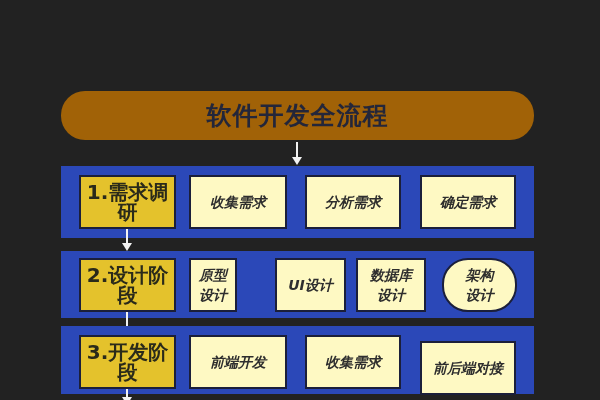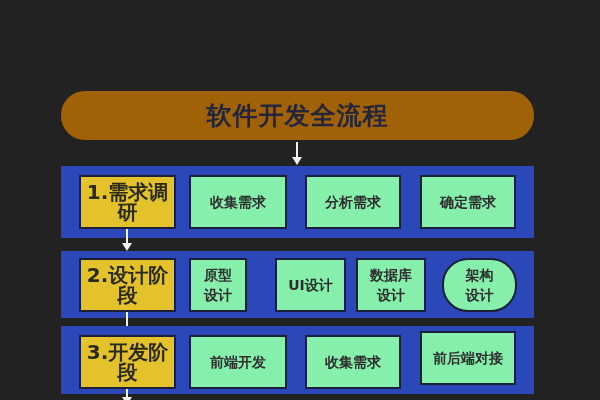--- a/index.html
+++ b/index.html
@@ -27,21 +27,21 @@
       position: absolute; left: 61px; width: 473px;
       background: #2b48b8;
     }
     .box {
       position: absolute; border: 2px solid #1b1f3a;
       display: flex; align-items: center; justify-content: center;
       text-align: center; font-weight: bold; color: #2e2e2e;
       font-size: 14px; line-height: 20px; white-space: pre-line;
     }
     .box.stage { background: #e4c22c; color: #2a2a1a; font-size: 20px; }
-    .box.task { background: #86efac; }
+    .box.task { background: #fef9c3; font-style: italic; }
   </style>
 </head>
 <body>
 
 <div class="canvas">
 
   <div class="title-pill">
     <span>软件开发全流程</span>
   </div>
 
@@ -60,21 +60,21 @@
   <div class="box task" style="left:420px; top:175px; width:96px; height:54px;">
     <span>确定需求</span>
   </div>
 
   <div class="arrow" style="left:126px; top:229px; height:20px;"></div>
 
   <div class="panel" style="top:251px; height:67px;"></div>
   <div class="box stage" style="left:79px; top:258px; width:97px; height:54px;">
     <span>2.设计阶段</span>
   </div>
-  <div class="box task" style="left:189px; top:258px; width:58px; height:54px;">
+  <div class="box task" style="left:189px; top:258px; width:48px; height:54px;">
     <span>原型
 设计</span>
   </div>
   <div class="box task" style="left:275px; top:258px; width:71px; height:54px;">
     <span>UI设计</span>
   </div>
   <div class="box task" style="left:356px; top:258px; width:70px; height:54px;">
     <span>数据库
 设计</span>
   </div>
@@ -88,19 +88,19 @@
   <div class="panel" style="top:326px; height:68px;"></div>
   <div class="box stage" style="left:79px; top:335px; width:97px; height:54px;">
     <span>3.开发阶段</span>
   </div>
   <div class="box task" style="left:189px; top:335px; width:98px; height:54px;">
     <span>前端开发</span>
   </div>
   <div class="box task" style="left:305px; top:335px; width:96px; height:54px;">
     <span>收集需求</span>
   </div>
-  <div class="box task" style="left:420px; top:331px; width:96px; height:54px;">
+  <div class="box task" style="left:420px; top:341px; width:96px; height:54px;">
     <span>前后端对接</span>
   </div>
 
   <div class="arrow" style="left:126px; top:389px; height:14px;"></div>
 
 </div>
 
 </body></html>

